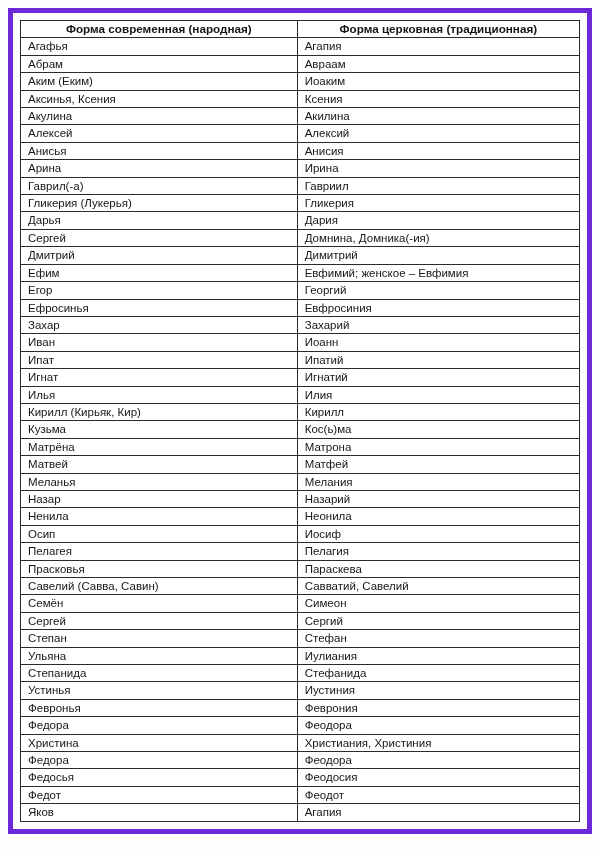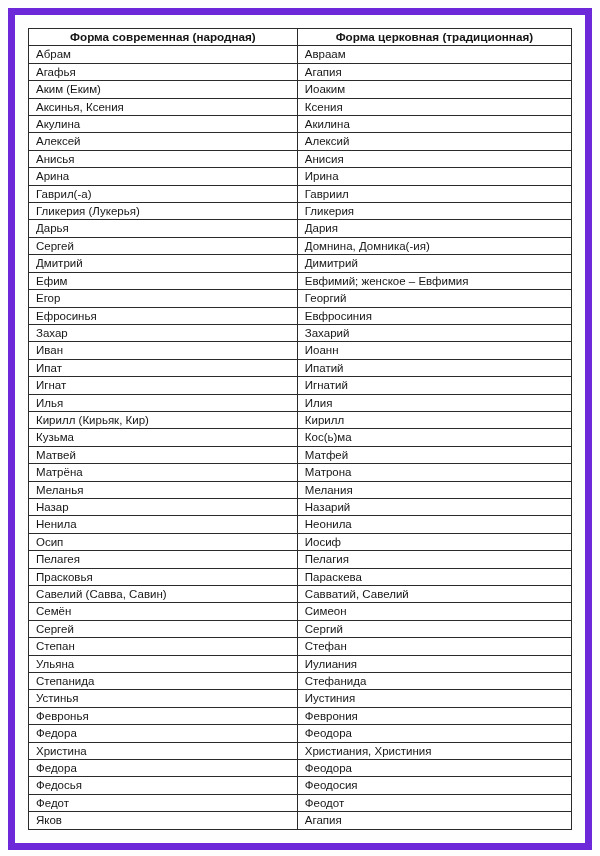--- a/index.html
+++ b/index.html
@@ -10,22 +10,22 @@
   .page {
     position: relative;
     width: 600px;
     height: 856px;
     box-sizing: border-box;
     background: #fefefe;
     padding: 8px 8px;
     font-family: "Liberation Sans", "DejaVu Sans", sans-serif;
   }
   .table-frame {
-    border: 7px solid #6d28d9;
-    padding: 13px;
+    border: 5px solid #6d28d9;
+    padding: 7px;
     box-sizing: border-box;
   }
   table.names {
     width: 100%;
     border-collapse: collapse;
     table-layout: fixed;
     font-size: 11.5px;
     color: #161616;
   }
   table.names col.col-modern { width: 49.5%; }
@@ -61,28 +61,28 @@
         <col class="col-church">
       </colgroup>
       <thead>
         <tr>
           <th>Форма современная (народная)</th>
           <th>Форма церковная (традиционная)</th>
         </tr>
       </thead>
       <tbody id="names-tbody">
           <tr>
+            <td>Агафья</td>
+            <td>Агапия</td>
+          </tr>
+          <tr>
             <td>Абрам</td>
             <td>Авраам</td>
           </tr>
           <tr>
-            <td>Агафья</td>
-            <td>Агапия</td>
-          </tr>
-          <tr>
             <td>Аким (Еким)</td>
             <td>Иоаким</td>
           </tr>
           <tr>
             <td>Аксинья, Ксения</td>
             <td>Ксения</td>
           </tr>
           <tr>
             <td>Акулина</td>
             <td>Акилина</td>
@@ -153,26 +153,26 @@
           </tr>
           <tr>
             <td>Кирилл (Кирьяк, Кир)</td>
             <td>Кирилл</td>
           </tr>
           <tr>
             <td>Кузьма</td>
             <td>Кос(ь)ма</td>
           </tr>
           <tr>
+            <td>Матрёна</td>
+            <td>Матрона</td>
+          </tr>
+          <tr>
             <td>Матвей</td>
             <td>Матфей</td>
-          </tr>
-          <tr>
-            <td>Матрёна</td>
-            <td>Матрона</td>
           </tr>
           <tr>
             <td>Меланья</td>
             <td>Мелания</td>
           </tr>
           <tr>
             <td>Назар</td>
             <td>Назарий</td>
           </tr>
           <tr>

